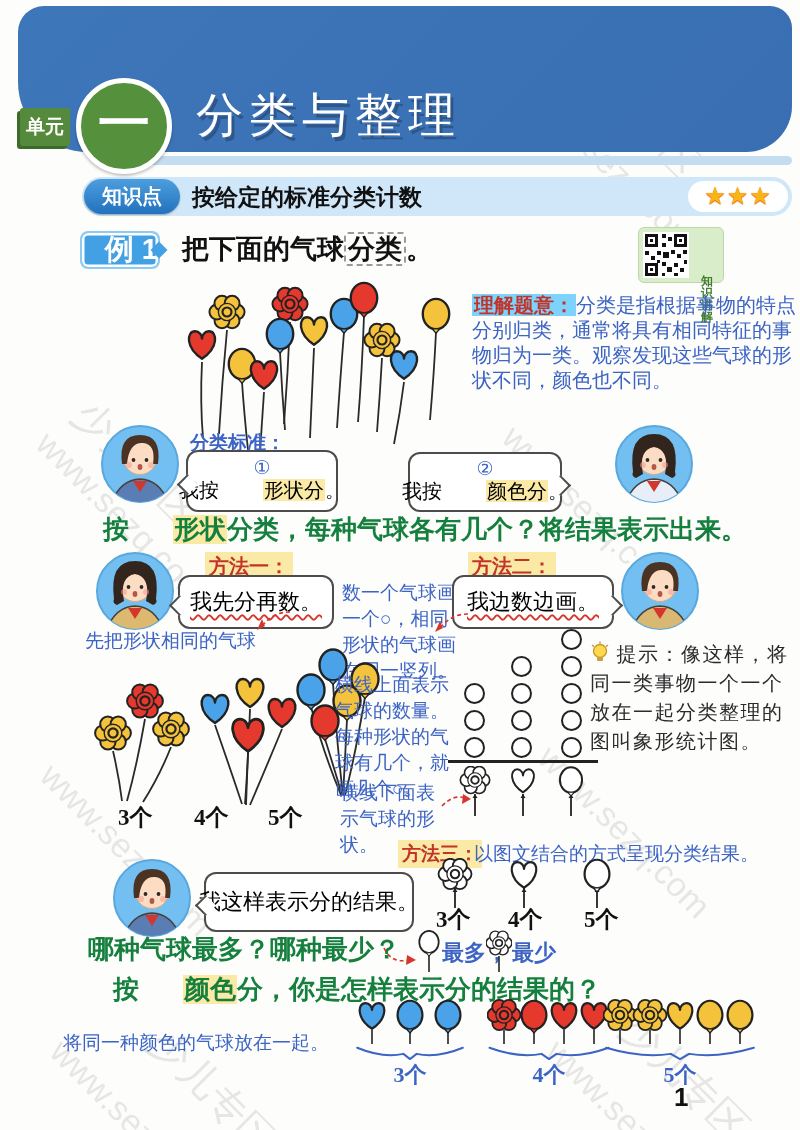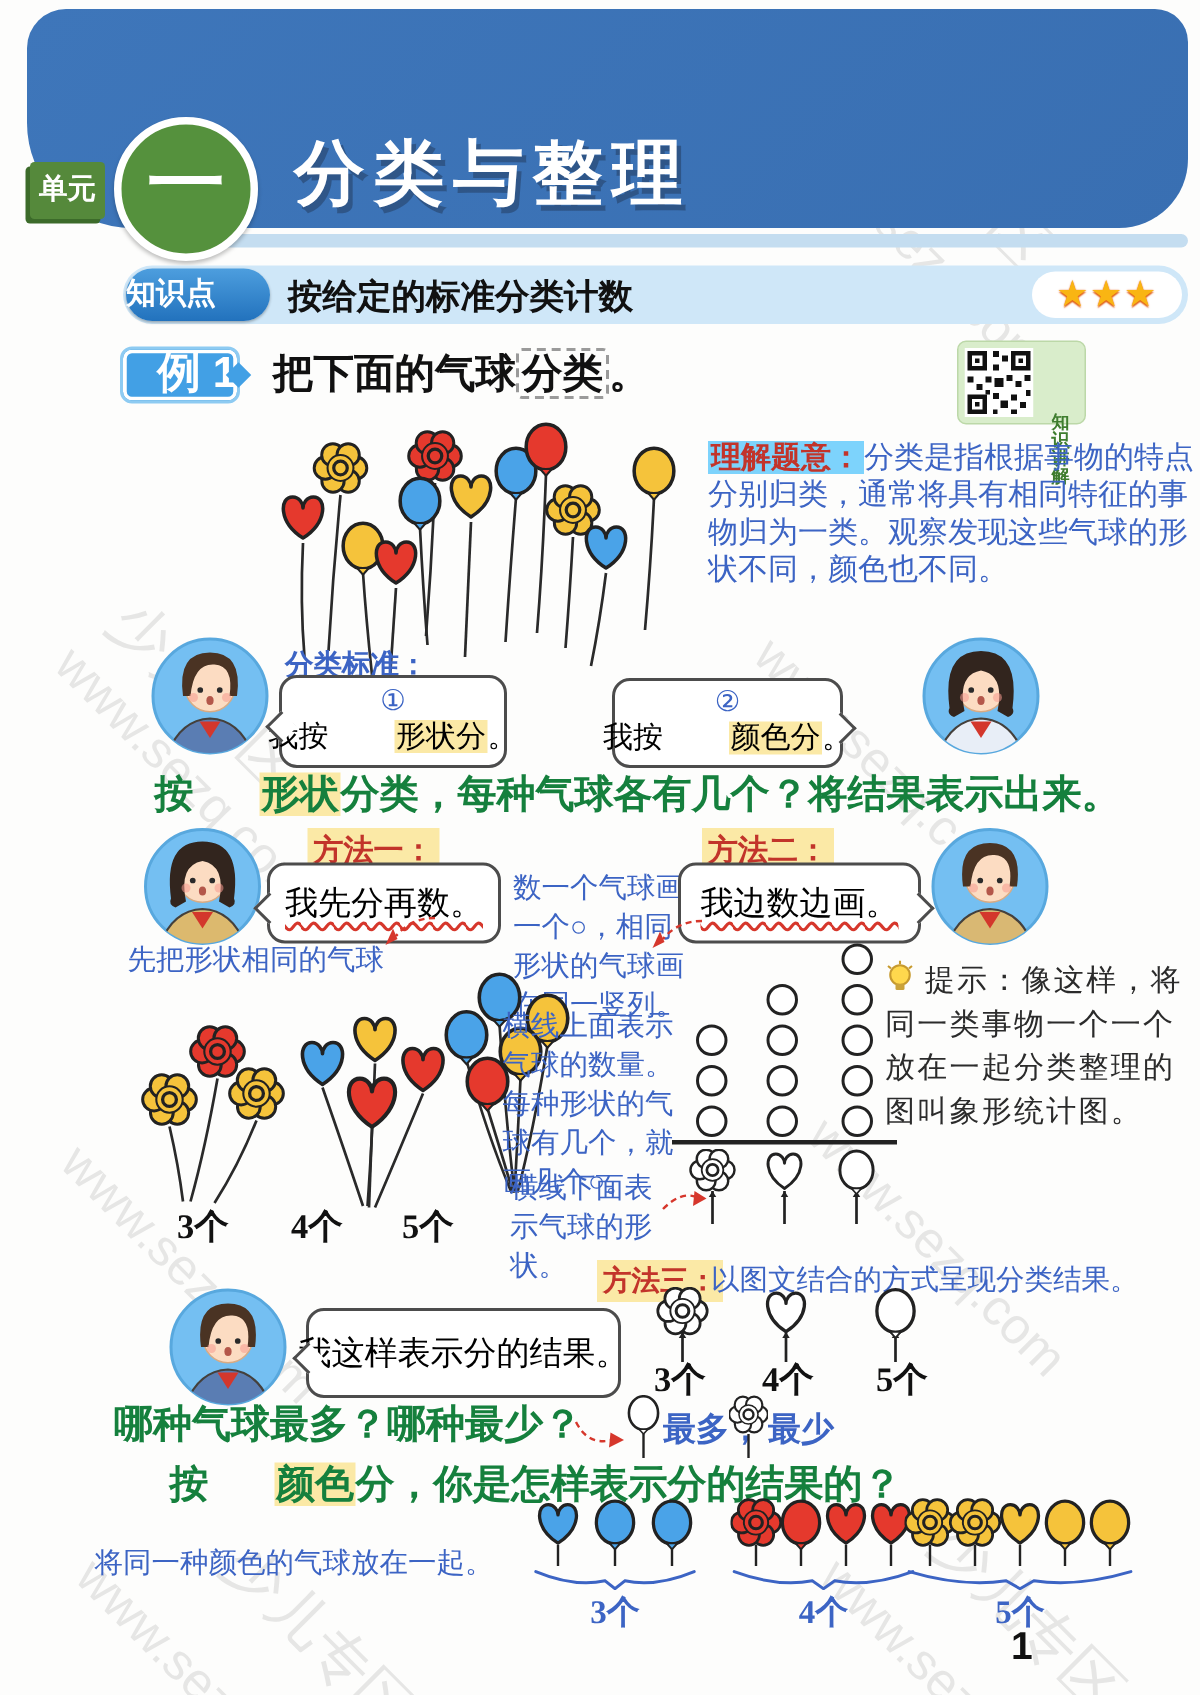--- a/index.html
+++ b/index.html
@@ -9,27 +9,27 @@
   
   .hdr{left:18px;top:6px;width:774px;height:146px;background:linear-gradient(135deg,#3e76ba,#396fb2);
        border-radius:26px 22px 46px 30px;border-bottom-left-radius:70px;}
   .hdr-stripe{left:96px;top:156px;width:696px;height:9px;background:#c4ddf0;border-radius:5px;}
   .unit-ribbon{left:20px;top:108px;width:50px;height:38px;background:#55893b;color:#fff;
        font-family:"Liberation Sans",sans-serif;font-weight:bold;font-size:19px;line-height:38px;
        text-align:center;border-radius:3px;box-shadow:-3px 3px 0 #3c6b2a;}
   .unit-circle{left:76px;top:78px;width:86px;height:86px;border-radius:50%;background:#55913d;
        border:5px solid #fff;box-shadow:0 2px 3px rgba(0,0,0,.25);color:#fff;text-align:center;
        font-size:52px;font-weight:bold;line-height:80px;font-family:"Liberation Sans",sans-serif;}
-  .hdr-title{left:196px;top:84px;color:#fff;font-size:47px;font-weight:bold;letter-spacing:6px;
+  .hdr-title{left:196px;top:84px;color:#fff;font-size:47px;font-weight:normal;letter-spacing:6px;
        font-family:"Liberation Sans",sans-serif;text-shadow:3px 4px 0 rgba(30,50,80,.45);}
   
   .kbar{left:82px;top:177px;width:710px;height:39px;background:#cfe7f8;border-radius:20px;}
   .kbadge{left:84px;top:179px;width:96px;height:35px;background:linear-gradient(#4d9ede,#2272bd);
        border-radius:18px;color:#fff;font-family:"Liberation Sans",sans-serif;font-weight:bold;
-       font-size:20px;line-height:35px;box-shadow:0 1px 2px rgba(0,0,0,.3);}
+       font-size:20px;text-align:center;line-height:35px;box-shadow:0 1px 2px rgba(0,0,0,.3);}
   .ktext{left:192px;top:182px;font-size:23px;font-weight:bold;color:#111;}
   .kstars{left:688px;top:181px;width:100px;height:31px;background:#fff;border-radius:16px;
        text-align:center;line-height:30px;font-size:24px;letter-spacing:1px;color:#f9b513;
        text-shadow:0 0 1px #e2641b,0 1px 1px #e2641b;font-family:"DejaVu Sans",sans-serif;}
   
   .ex-badge{left:80px;top:231px;width:76px;height:34px;background:#42a0e5;border:2px solid #8ecbf2;
        box-shadow:inset 0 0 0 2.5px #fff;border-radius:8px;color:#fff;text-align:right;
        line-height:33px;font-family:"Liberation Sans",sans-serif;font-weight:bold;font-size:29px;}
   .ex-badge:after{content:"";position:absolute;right:-7px;top:11px;width:12px;height:12px;
        background:#42a0e5;transform:rotate(45deg);}
@@ -527,21 +527,21 @@
     <path d="M157.5,34 L162.5,34 L160,30 Z" fill="#222"></path>
     <g transform="translate(160,16) scale(0.92)">
       <ellipse rx="13.5" ry="15.5" fill="#fff" stroke="#222222" stroke-width="2.4"></ellipse>
       <path d="M-4,15 L4,15 L0,19.5 Z" fill="#fff" stroke="#222222" stroke-width="1.4"></path>
     </g>
   </svg>
 <div class="abs cnt" style="left:436px;top:904px">3个</div>
 <div class="abs cnt" style="left:508px;top:904px">4个</div>
 <div class="abs cnt" style="left:584px;top:904px">5个</div>
 
-<div class="abs q-line" style="left:76px;top:932px">哪种气球最多？哪种最少？</div>
+<div class="abs q-line" style="left:88px;top:932px">哪种气球最多？哪种最少？</div>
 <svg class="abs" style="left:382px;top:944px" width="36" height="24">
   <path d="M2,4 Q10,20 26,16" fill="none" stroke="#d6372c" stroke-width="1.6" stroke-dasharray="4 3"></path>
   <polygon points="25,11 34,16 24,21" fill="#d6372c"></polygon>
 </svg>
 <svg id="miniround" class="abs" style="left:416px;top:930px" width="26" height="44" viewBox="0 0 26 44">
     <line x1="13" y1="26" x2="13" y2="42" stroke="#222" stroke-width="1.6"></line>
     <g transform="translate(13,12) scale(0.72)">
       <ellipse rx="13.5" ry="15.5" fill="#fff" stroke="#222222" stroke-width="2.4"></ellipse>
       <path d="M-4,15 L4,15 L0,19.5 Z" fill="#fff" stroke="#222222" stroke-width="1.4"></path>
     </g>

